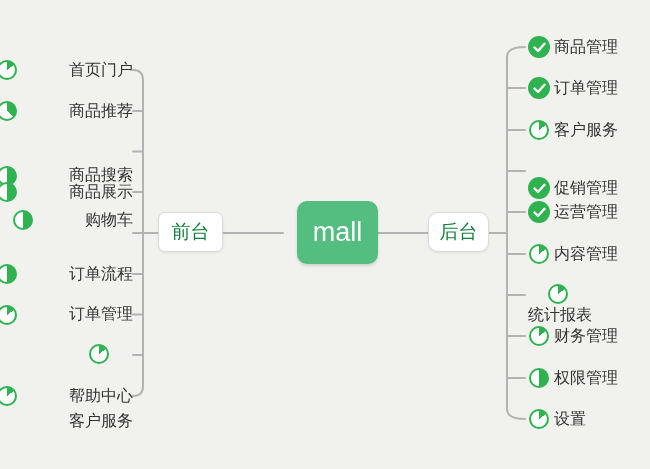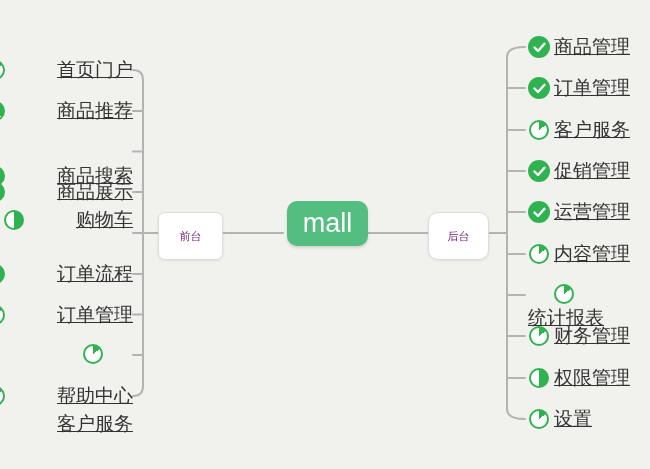--- a/index.html
+++ b/index.html
@@ -8,39 +8,39 @@
   }
   html,body{margin:0;padding:0;}
   .canvas{
     position:relative;width:650px;height:469px;background:var(--bg);
     font-family:"Liberation Sans","DejaVu Sans",sans-serif;overflow:hidden;
   }
   .connectors{position:absolute;left:0;top:0;}
   .connectors path{stroke:var(--line);stroke-width:2;fill:none;stroke-linecap:round;}
   .node{position:absolute;display:flex;align-items:center;justify-content:center;box-sizing:border-box;}
   .root-node{
-    left:287px;top:201px;width:81px;height:45px;background:var(--green);
+    left:297px;top:201px;width:81px;height:63px;background:var(--green);
     border-radius:10px;color:#fff;font-size:27px;box-shadow:0 2px 3px rgba(0,0,0,.13);
   }
   .branch-node{
-    height:48px;background:#fff;border:1px solid var(--node-border);border-radius:7px;
-    color:#701a75;font-size:11px;box-shadow:0 1px 3px rgba(0,0,0,.08);
+    height:40px;background:#fff;border:1px solid var(--node-border);border-radius:7px;
+    color:#15803d;font-size:19px;box-shadow:0 1px 3px rgba(0,0,0,.08);
   }
   #front-node{left:158px;top:212px;width:65px;}
   #back-node{left:428px;top:212px;width:61px;border-radius:10px;}
   .item-row{position:absolute;height:24px;display:flex;align-items:center;white-space:nowrap;}
   .item-row.left{right:517px;gap:46px;}
   .item-row.right{left:528px;}
   .icon-box{width:22px;height:22px;display:flex;align-items:center;justify-content:center;flex:0 0 auto;}
   .item-row.left .icon-box{margin-right:5px;}
   .item-row.right .icon-box{margin-right:4px;}
   .pie{width:16px;height:16px;border:2px solid var(--icon-green);border-radius:50%;background:#fff;}
   .done{width:22px;height:22px;border-radius:50%;background:var(--icon-green);
         display:flex;align-items:center;justify-content:center;}
-  .item-label{font-size:19px;color:var(--text);text-decoration:underline;}
+  .item-label{font-size:16px;color:var(--text);}
 </style>
 </head>
 <body>
 
 <div class="canvas">
 
   <svg class="connectors" width="650" height="469">
 
     <path d="M133 70 Q143 70 143 80"></path>
     <path d="M143 80 L143 386"></path>
@@ -158,21 +158,21 @@
           </span>
         </span>
     <span class="item-label">订单管理</span>
   </div>
       <div class="item-row right" style="top: 118px;">
     <span class="icon-box">
           <span class="pie" style="background: conic-gradient(var(--icon-green) 0deg 54deg, #ffffff 54deg 360deg);"></span>
         </span>
     <span class="item-label">客户服务</span>
   </div>
-      <div class="item-row right" style="top: 159px;">
+      <div class="item-row right" style="top: 176px;">
     <span class="icon-box">
           <span class="done">
             <svg width="13" height="11" viewBox="0 0 13 11">
               <path d="M1.5 5.5 L5 9 L11.5 1.8" stroke="#fff" stroke-width="2.4" fill="none" stroke-linecap="round" stroke-linejoin="round"></path>
             </svg>
           </span>
         </span>
     <span class="item-label">促销管理</span>
   </div>
       <div class="item-row right" style="top: 200px;">

